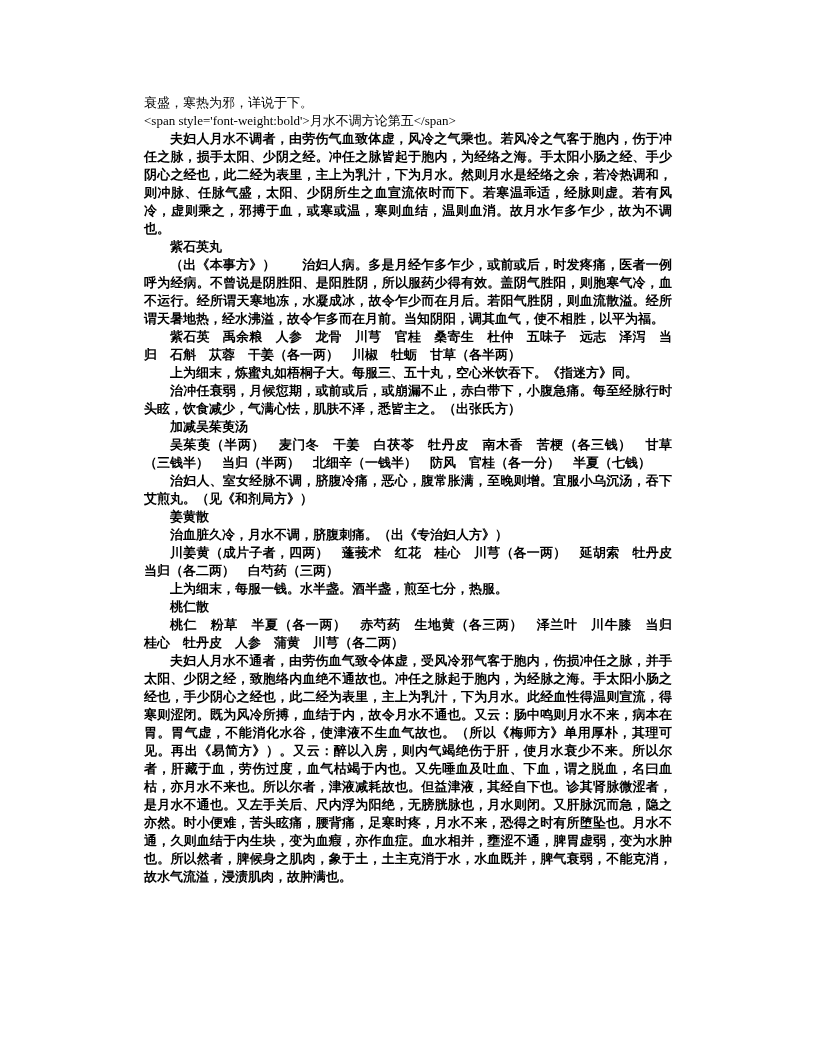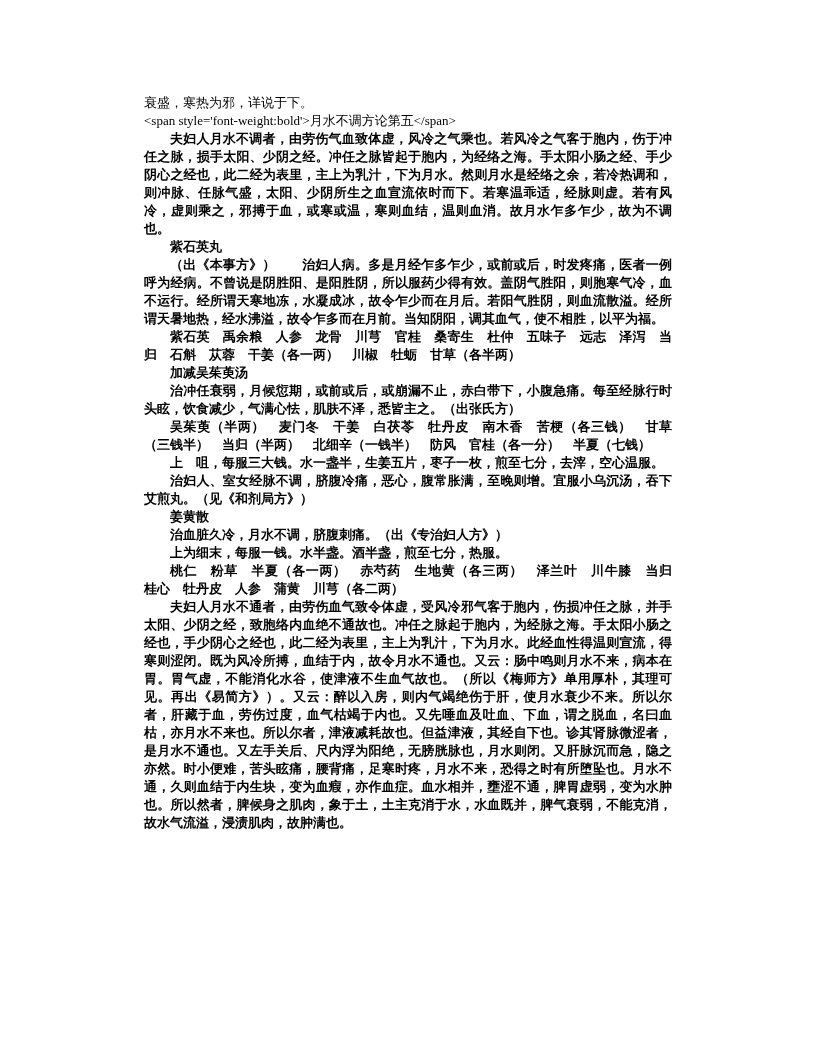--- a/index.html
+++ b/index.html
@@ -32,24 +32,26 @@
 <body style="background: rgb(255, 255, 255); color: rgb(0, 0, 0);">
 
 <div class="page">
   <div class="doc-body">
       <p class="line">衰盛，寒热为邪，详说于下。</p>
       <p class="line">&lt;span style='font-weight:bold'&gt;月水不调方论第五&lt;/span&gt;</p>
       <p class="line indent">夫妇人月水不调者，由劳伤气血致体虚，风冷之气乘也。若风冷之气客于胞内，伤于冲任之脉，损手太阳、少阴之经。冲任之脉皆起于胞内，为经络之海。手太阳小肠之经、手少阴心之经也，此二经为表里，主上为乳汁，下为月水。然则月水是经络之余，若冷热调和，则冲脉、任脉气盛，太阳、少阴所生之血宣流依时而下。若寒温乖适，经脉则虚。若有风冷，虚则乘之，邪搏于血，或寒或温，寒则血结，温则血消。故月水乍多乍少，故为不调也。</p>
       <p class="line indent">紫石英丸</p>
       <p class="line indent">（出《本事方》）　　治妇人病。多是月经乍多乍少，或前或后，时发疼痛，医者一例呼为经病。不曾说是阴胜阳、是阳胜阴，所以服药少得有效。盖阴气胜阳，则胞寒气冷，血不运行。经所谓天寒地冻，水凝成冰，故令乍少而在月后。若阳气胜阴，则血流散溢。经所谓天暑地热，经水沸溢，故令乍多而在月前。当知阴阳，调其血气，使不相胜，以平为福。</p>
       <p class="line indent">紫石英　禹余粮　人参　龙骨　川芎　官桂　桑寄生　杜仲　五味子　远志　泽泻　当归　石斛　苁蓉　干姜（各一两）　川椒　牡蛎　甘草（各半两）</p>
+      <p class="line indent">上为细末，炼蜜丸如梧桐子大。每服三、五十丸，空心米饮吞下。《指迷方》同。</p>
+      <p class="line indent">治冲任衰弱，月候愆期，或前或后，或崩漏不止，赤白带下，小腹急痛。每至经脉行时头眩，饮食减少，气满心怯，肌肤不泽，悉皆主之。（出张氏方）</p>
       <p class="line indent">加减吴茱萸汤</p>
-      <p class="line indent">治冲任衰弱，月候愆期，或前或后，或崩漏不止，赤白带下，小腹急痛。每至经脉行时头眩，饮食减少，气满心怯，肌肤不泽，悉皆主之。（出张氏方）</p>
       <p class="line indent">吴茱萸（半两）　麦门冬　干姜　白茯苓　牡丹皮　南木香　苦梗（各三钱）　甘草（三钱半）　当归（半两）　北细辛（一钱半）　防风　官桂（各一分）　半夏（七钱）</p>
-      <p class="line indent">上　咀，每服三大钱。水一盏半，生姜五片，枣子一枚，煎至七分，去滓，空心温服。</p>
       <p class="line indent">治妇人、室女经脉不调，脐腹冷痛，恶心，腹常胀满，至晚则增。宜服小乌沉汤，吞下艾煎丸。（见《和剂局方》）</p>
       <p class="line indent">姜黄散</p>
       <p class="line indent">治血脏久冷，月水不调，脐腹刺痛。（出《专治妇人方》）</p>
+      <p class="line indent">川姜黄（成片子者，四两）　蓬莪术　红花　桂心　川芎（各一两）　延胡索　牡丹皮　当归（各二两）　白芍药（三两）</p>
       <p class="line indent">上为细末，每服一钱。水半盏。酒半盏，煎至七分，热服。</p>
+      <p class="line indent">桃仁散</p>
       <p class="line indent">桃仁　粉草　半夏（各一两）　赤芍药　生地黄（各三两）　泽兰叶　川牛膝　当归　桂心　牡丹皮　人参　蒲黄　川芎（各二两）</p>
       <p class="line indent">夫妇人月水不通者，由劳伤血气致令体虚，受风冷邪气客于胞内，伤损冲任之脉，并手太阳、少阴之经，致胞络内血绝不通故也。冲任之脉起于胞内，为经脉之海。手太阳小肠之经也，手少阴心之经也，此二经为表里，主上为乳汁，下为月水。此经血性得温则宣流，得寒则涩闭。既为风冷所搏，血结于内，故令月水不通也。又云：肠中鸣则月水不来，病本在胃。胃气虚，不能消化水谷，使津液不生血气故也。（所以《梅师方》单用厚朴，其理可见。再出《易简方》）。又云：醉以入房，则内气竭绝伤于肝，使月水衰少不来。所以尔者，肝藏于血，劳伤过度，血气枯竭于内也。又先唾血及吐血、下血，谓之脱血，名曰血枯，亦月水不来也。所以尔者，津液减耗故也。但益津液，其经自下也。诊其肾脉微涩者，是月水不通也。又左手关后、尺内浮为阳绝，无膀胱脉也，月水则闭。又肝脉沉而急，隐之亦然。时小便难，苦头眩痛，腰背痛，足寒时疼，月水不来，恐得之时有所堕坠也。月水不通，久则血结于内生块，变为血瘕，亦作血症。血水相并，壅涩不通，脾胃虚弱，变为水肿也。所以然者，脾候身之肌肉，象于土，土主克消于水，水血既并，脾气衰弱，不能克消，故水气流溢，浸渍肌肉，故肿满也。</p>
     </div>
 </div>
 
 </body></html>

